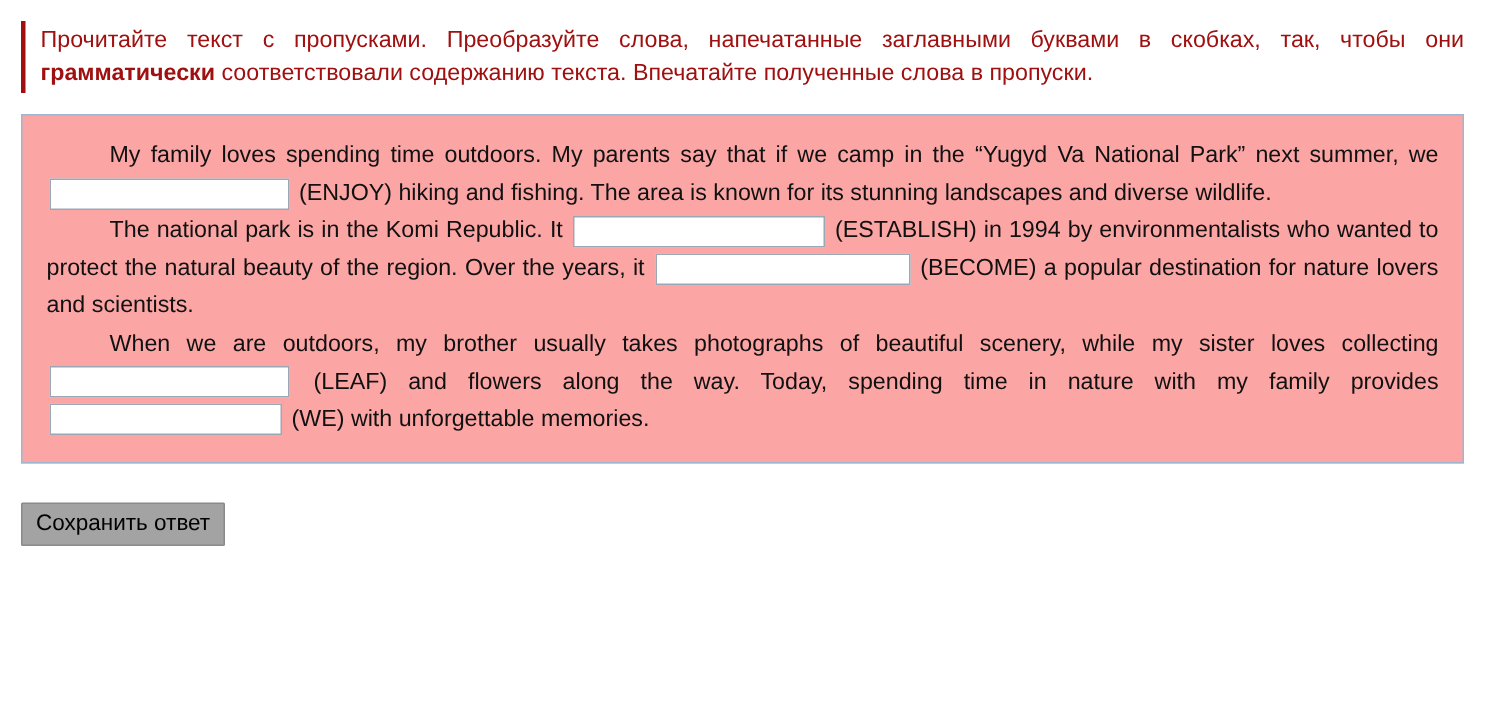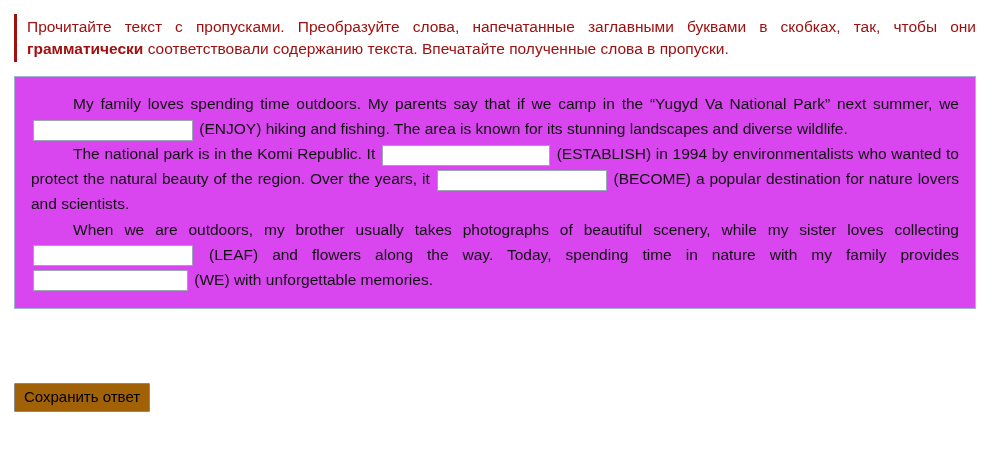--- a/index.html
+++ b/index.html
@@ -33,21 +33,21 @@
     width: 962px;
     box-sizing: border-box;
   }
   .instruction b {
     font-weight: bold;
   }
 
   
   .task-panel {
     border: 1px solid #9fb6d2;
-    background: #d946ef;
+    background: #fca5a5;
     padding: 14px 16px 16px 16px;
     width: 962px;
     box-sizing: border-box;
     font-size: 15.5px;
     line-height: 1.62;
     text-align: justify;
     color: #111;
   }
   .task-panel p {
     margin: 0;
@@ -78,27 +78,26 @@
 
   
   .footer {
     padding: 0 14px;
     margin-top: 26px;
   }
   .save-btn {
     font-family: "Liberation Sans", sans-serif;
     font-size: 15px;
     color: #000;
-    background: #a16207;
+    background: #a3a3a3;
     border: 1px solid #8a8a8a;
     padding: 4px 9px 5px 9px;
     line-height: 1.2;
     cursor: pointer;
     border-radius: 1px;
-    margin-top: 48px;
   }
 </style>
 </head>
 <body>
 
 <div class="page">
 
   <div class="instruction">
     <span>Прочитайте текст с пропусками. Преобразуйте слова, напечатанные заглавными буквами в скобках, так, чтобы они </span><b>грамматически</b><span> соответствовали содержанию текста. Впечатайте полученные слова в пропуски.</span>
   </div>

